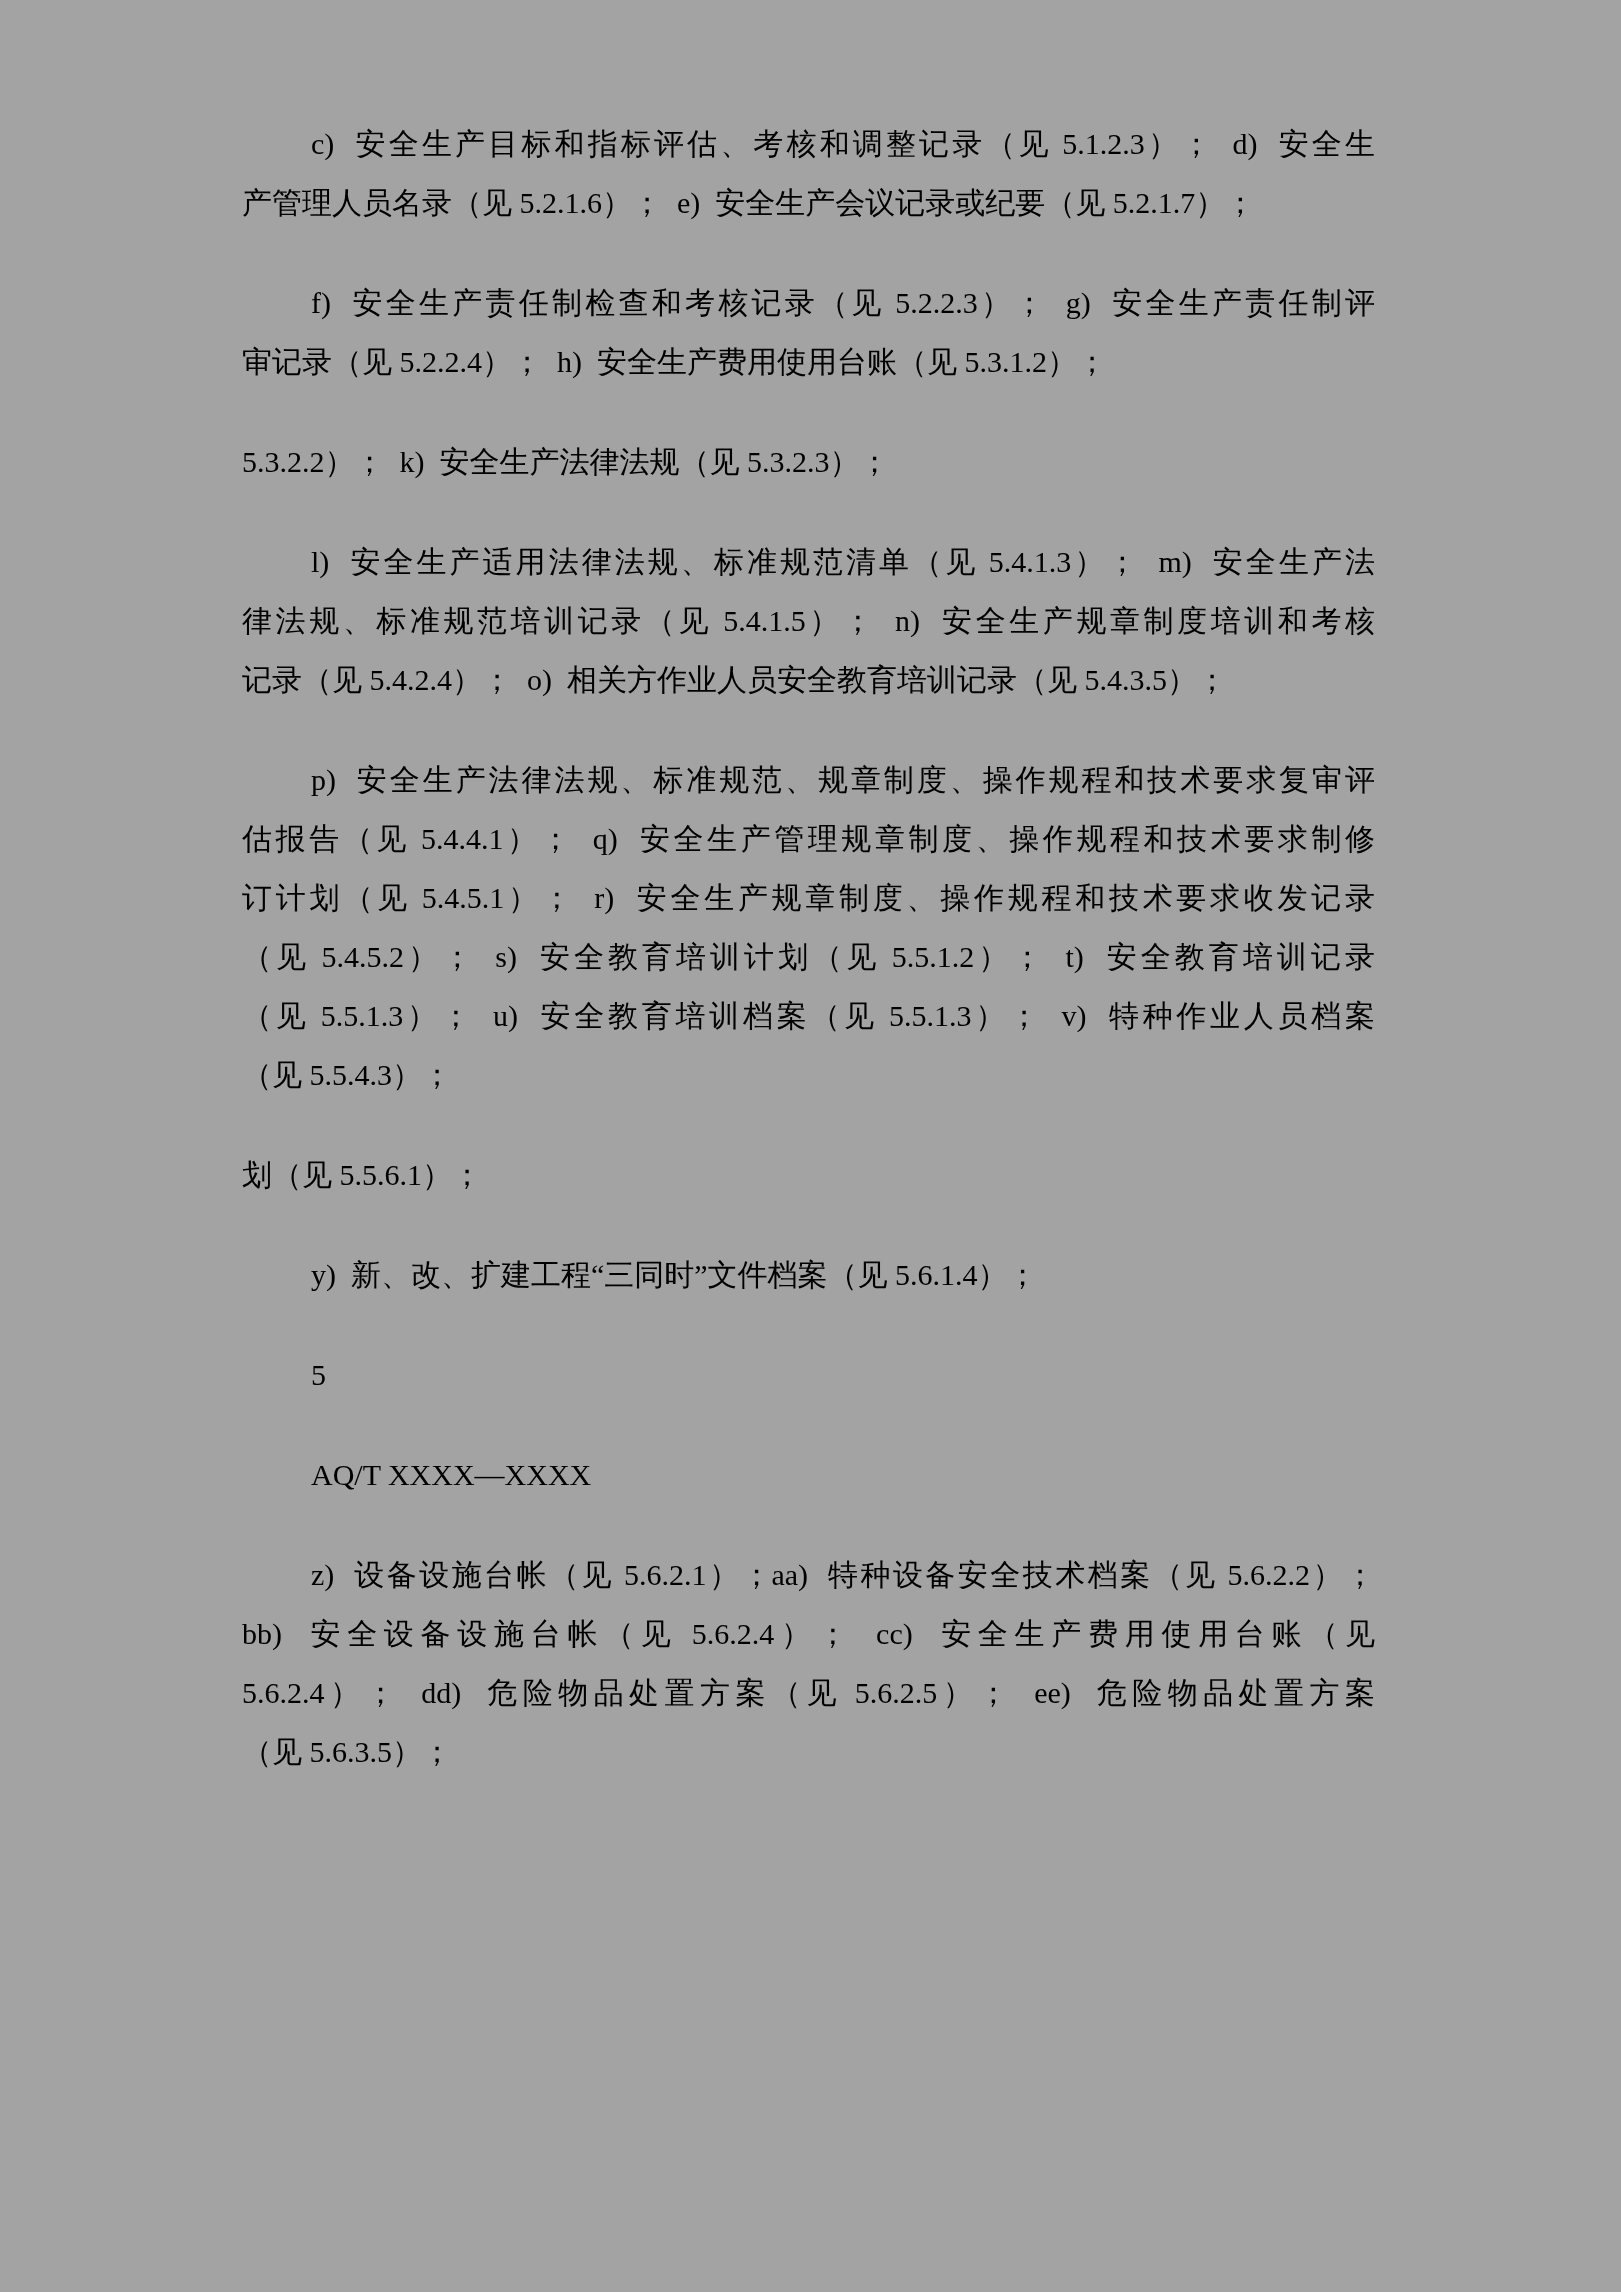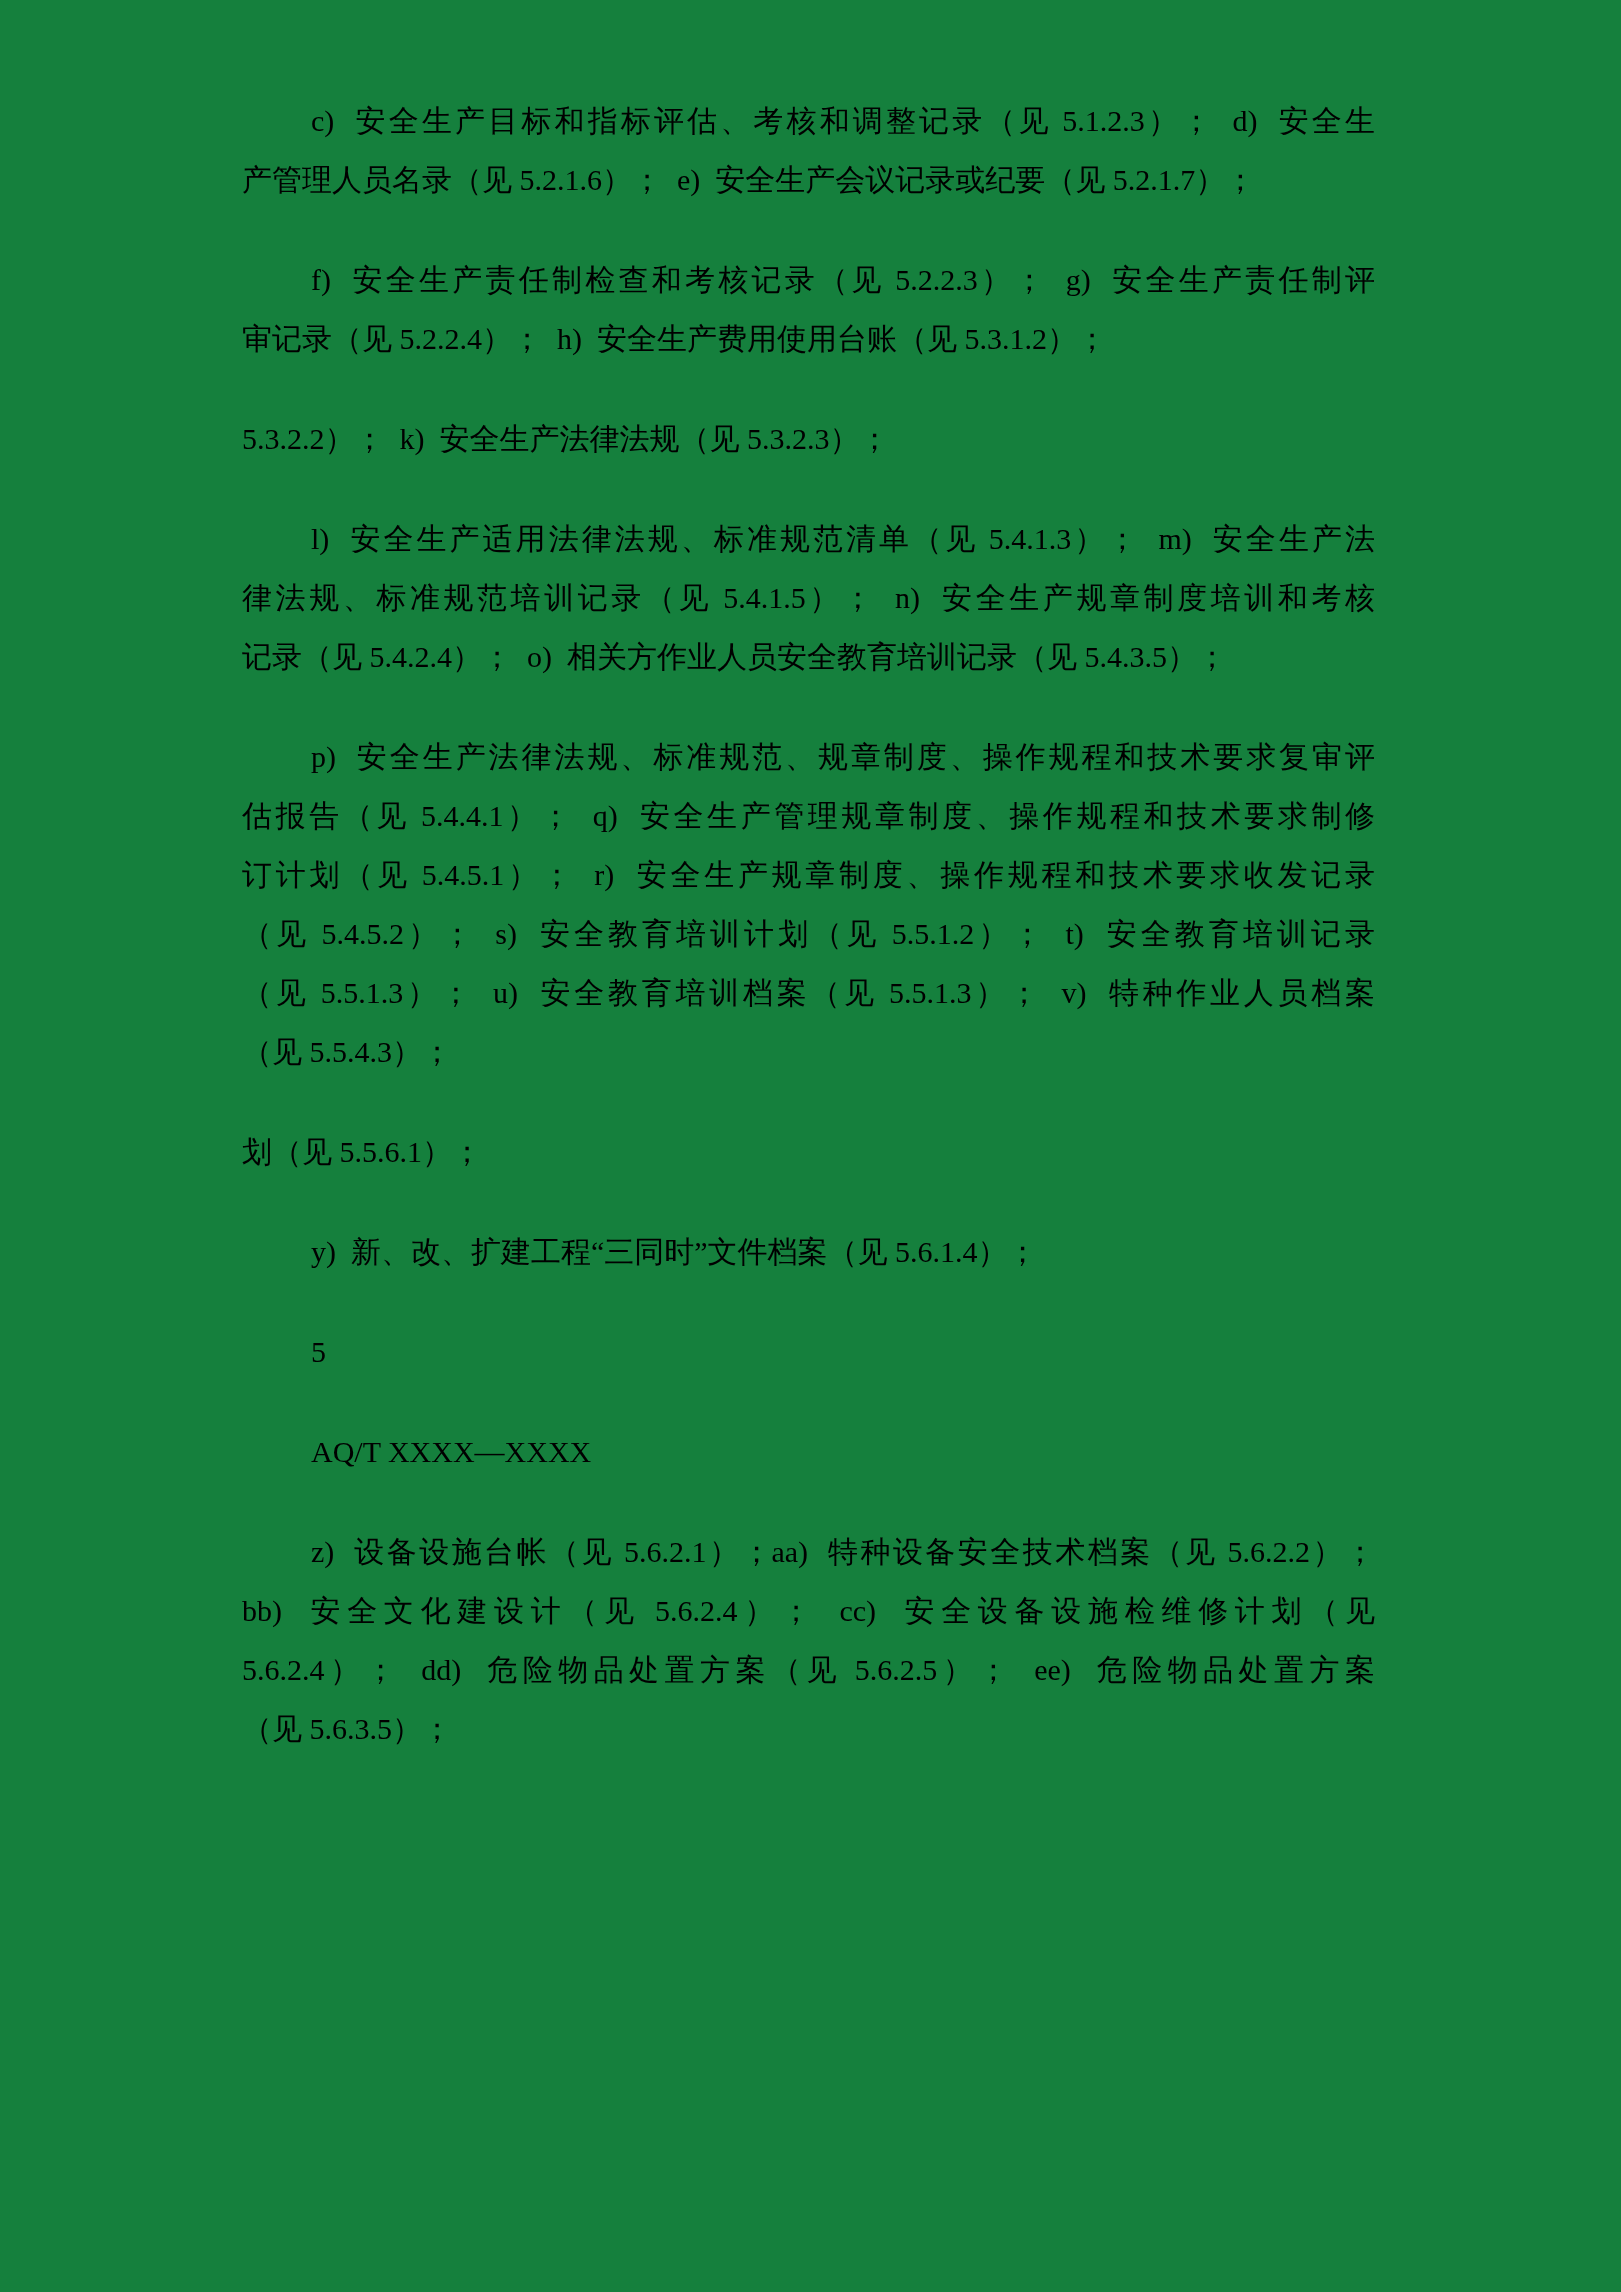--- a/index.html
+++ b/index.html
@@ -10,22 +10,22 @@
   body {
     width: 1621px;
     height: 2293px;
     position: relative;
     font-family: "Liberation Serif", "DejaVu Serif", serif;
   }
   .page {
     box-sizing: border-box;
     width: 1621px;
     height: 2293px;
-    padding: 91px 246px 0 242px;
-    background: #15803d;
+    padding: 114px 246px 0 242px;
+    background: #a3a3a3;
     color: #000000;
     overflow: hidden;
   }
   .para {
     margin: 0 0 41px 0;
   }
   .line {
     font-size: 30px;
     line-height: 59px;
     color: #000000;
@@ -85,19 +85,19 @@
   <div class="para">
     <div class="line single">5</div>
   </div>
 
   <div class="para">
     <div class="line single">AQ/T XXXX—XXXX</div>
   </div>
 
   <div class="para">
     <div class="line first">z)  设备设施台帐（见 5.6.2.1）；aa)  特种设备安全技术档案（见 5.6.2.2）；</div>
-    <div class="line">bb)  安全文化建设计（见 5.6.2.4）；  cc)  安全设备设施检维修计划（见</div>
+    <div class="line">bb)  安全设备设施台帐（见 5.6.2.4）；  cc)  安全生产费用使用台账（见</div>
     <div class="line">5.6.2.4）；  dd)  危险物品处置方案（见 5.6.2.5）；  ee)  危险物品处置方案</div>
     <div class="line end">（见 5.6.3.5）；</div>
   </div>
 
 </div>
 
 
 </body></html>

